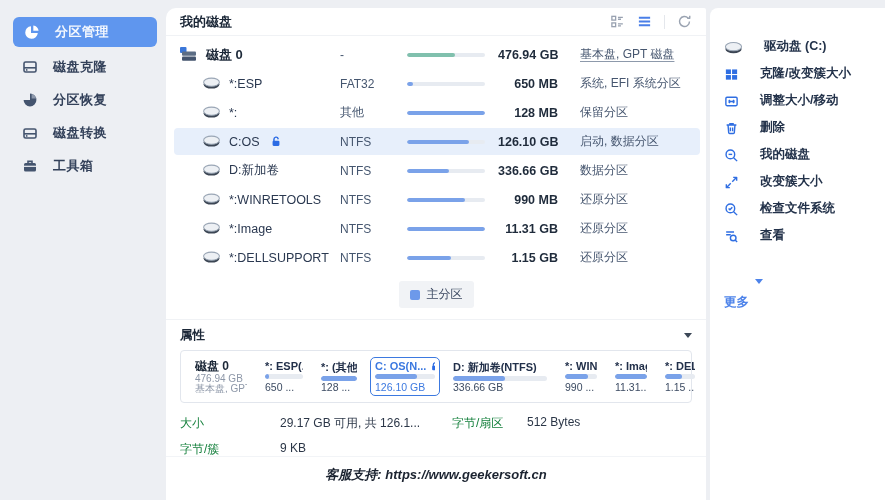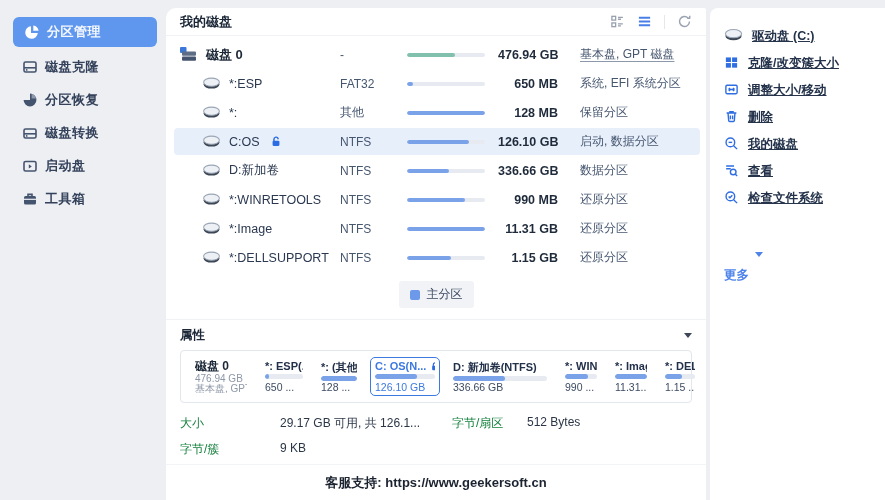--- a/index.html
+++ b/index.html
@@ -2,21 +2,21 @@
 <html><head>
 <meta charset="utf-8">
 <style>
   * { margin:0; padding:0; box-sizing:border-box; }
   html,body { width:885px; height:500px; overflow:hidden; }
   body { font-family:"Liberation Sans","DejaVu Sans",sans-serif; background:#edeff3; position:relative; color:#27344a; }
   svg { display:block; }
 
   
   .sidebar { position:absolute; left:0; top:0; width:166px; height:100%; padding-top:17px; }
-  .side-item { display:flex; align-items:center; height:33px; padding-left:22px; gap:7px; cursor:pointer; }
+  .side-item { display:flex; align-items:center; height:33px; padding-left:22px; gap:15px; cursor:pointer; }
   .side-item .lbl { font-size:13px; font-weight:600; color:#33415a; letter-spacing:.5px; }
   .side-item.active { background:#5f96ee; border-radius:6px; margin:0 9px 0 13px; padding-left:11px; height:30px; margin-bottom:3px; }
   .side-item.active .lbl { color:rgba(255,255,255,.93); }
 
   
   .main-card { position:absolute; left:166px; top:8px; width:540px; bottom:0; background:#fff; border-radius:10px 2px 0 0; }
   .m-header { height:28px; display:flex; align-items:center; padding:0 14px; border-bottom:1px solid #f0f2f5; }
   .m-title { font-size:13px; font-weight:700; color:#1c2838; }
   .m-tools { margin-left:auto; display:flex; align-items:center; gap:12px; }
   .tool-btn { cursor:pointer; }
@@ -66,26 +66,26 @@
   
   .details { padding:12px 14px 0; font-size:12px; }
   .drow { display:flex; margin-bottom:9px; }
   .dlabel { color:#15803d; }
   .dlabel.w1 { width:100px; }
   .dlabel.w2 { width:75px; }
   .dval { color:#2b3647; }
   .dval.w1 { width:172px; }
 
   
-  .footer { position:absolute; left:0; right:0; bottom:0; height:36px; border-top:1px solid #f2f4f7; display:flex; align-items:center; justify-content:center; }
+  .footer { position:absolute; left:0; right:0; bottom:8px; height:36px; border-top:1px solid #f2f4f7; display:flex; align-items:center; justify-content:center;font-style:italic; }
   .footer span { font-size:13px; font-weight:700; color:#1b2330; }
 
   
   .right-panel { position:absolute; left:710px; top:8px; right:0; bottom:0; background:#fff; border-radius:8px 0 0 0; padding:20px 0 0 14px; }
-  .act-item { display:flex; align-items:flex-start; gap:9px; height:27px; cursor:pointer;text-decoration:underline; }
+  .act-item { display:flex; align-items:flex-end; gap:21px; height:27px; cursor:pointer; }
   .act-item .albl { font-size:12.5px; font-weight:600; color:#24334b; white-space:nowrap; }
   .more { display:flex; align-items:center; gap:6px; margin-top:8px; cursor:pointer; }
   .more .mlbl { font-size:12.5px; font-weight:600; color:#4d83ea;margin-top:42px; }
   .more .caret { width:0; height:0; border-left:4px solid transparent; border-right:4px solid transparent; border-top:5px solid #4d83ea; }
 </style>
 </head>
 <body>
 
 <div class="sidebar">
   <div class="side-item active">
@@ -118,29 +118,20 @@
   </div>
   <div class="side-item">
     <span>
         <svg width="16" height="16" viewBox="0 0 16 16" fill="none" stroke="#44546e" stroke-width="1.6">
           <rect x="2" y="4" width="12" height="9" rx="1.6"></rect>
           <path d="M2 8.8h12"></path>
           <circle cx="4.7" cy="10.9" r="0.9" fill="#44546e" stroke="none"></circle>
         </svg>
       </span>
     <span class="lbl">磁盘转换</span>
-  </div>
-  <div class="side-item">
-    <span>
-        <svg width="16" height="16" viewBox="0 0 16 16" fill="none" stroke="#44546e" stroke-width="1.6">
-          <rect x="2" y="3.5" width="12" height="9.5" rx="1.6"></rect>
-          <path d="M6.8 6.2l3 2.2-3 2.2z" fill="#44546e" stroke="none"></path>
-        </svg>
-      </span>
-    <span class="lbl">启动盘</span>
   </div>
   <div class="side-item">
     <span>
         <svg width="16" height="16" viewBox="0 0 16 16">
           <rect x="2" y="5" width="12" height="8.5" rx="1.6" fill="#44546e"></rect>
           <path d="M6 5V3.4h4V5" fill="none" stroke="#44546e" stroke-width="1.6"></path>
           <path d="M2 8.3h12" stroke="#eef0f4" stroke-width="1.2"></path>
         </svg>
       </span>
     <span class="lbl">工具箱</span>
@@ -487,35 +478,43 @@
         <svg width="15" height="15" viewBox="0 0 16 16" fill="none" stroke="#2f6ee2" stroke-width="1.5">
           <circle cx="6.8" cy="6.8" r="4.6"></circle>
           <path d="M10.3 10.3L14 14"></path>
           <path d="M4.9 6.8h3.8"></path>
         </svg>
       </span>
     <span class="albl">我的磁盘</span>
   </div>
   <div class="act-item">
     <span>
+        <svg width="15" height="15" viewBox="0 0 16 16" fill="none" stroke="#2f6ee2" stroke-width="1.5" stroke-linejoin="round">
+          <path d="M9.8 2.5h3.7v3.7M13.5 2.5L8.8 7.2M6.2 13.5H2.5V9.8M2.5 13.5l4.7-4.7"></path>
+        </svg>
+      </span>
+    <span class="albl">改变簇大小</span>
+  </div>
+  <div class="act-item">
+    <span>
+        <svg width="15" height="15" viewBox="0 0 16 16" fill="none" stroke="#2f6ee2" stroke-width="1.5">
+          <circle cx="6.8" cy="6.8" r="4.6"></circle>
+          <path d="M10.3 10.3L14 14"></path>
+          <path d="M4.9 6.9l1.4 1.4 2.6-2.8"></path>
+        </svg>
+      </span>
+    <span class="albl">检查文件系统</span>
+  </div>
+  <div class="act-item">
+    <span>
         <svg width="15" height="15" viewBox="0 0 16 16" fill="none" stroke="#2f6ee2" stroke-width="1.5">
           <path d="M2.3 3.2h8.4M2.3 6.2h4.9"></path>
           <circle cx="9.8" cy="9.6" r="3"></circle>
           <path d="M12.1 11.9L14 13.8"></path>
         </svg>
       </span>
     <span class="albl">查看</span>
   </div>
-  <div class="act-item">
-    <span>
-        <svg width="15" height="15" viewBox="0 0 16 16" fill="none" stroke="#2f6ee2" stroke-width="1.5">
-          <circle cx="6.8" cy="6.8" r="4.6"></circle>
-          <path d="M10.3 10.3L14 14"></path>
-          <path d="M4.9 6.9l1.4 1.4 2.6-2.8"></path>
-        </svg>
-      </span>
-    <span class="albl">检查文件系统</span>
-  </div>
   <div class="more">
     <span class="mlbl">更多</span>
     <span class="caret"></span>
   </div>
 </div>
 
 </body></html>

